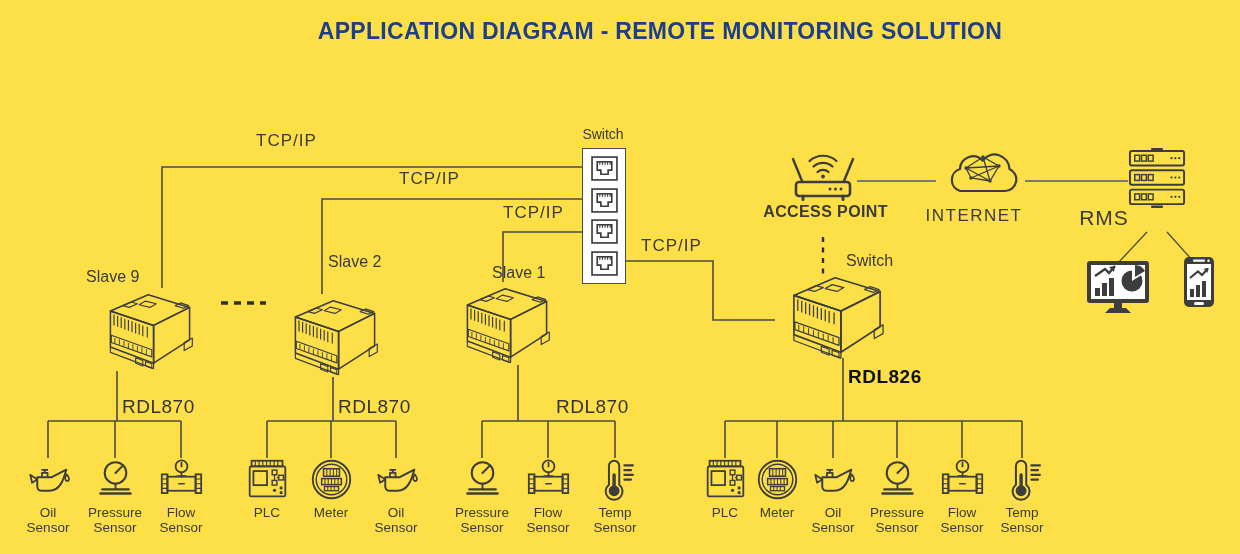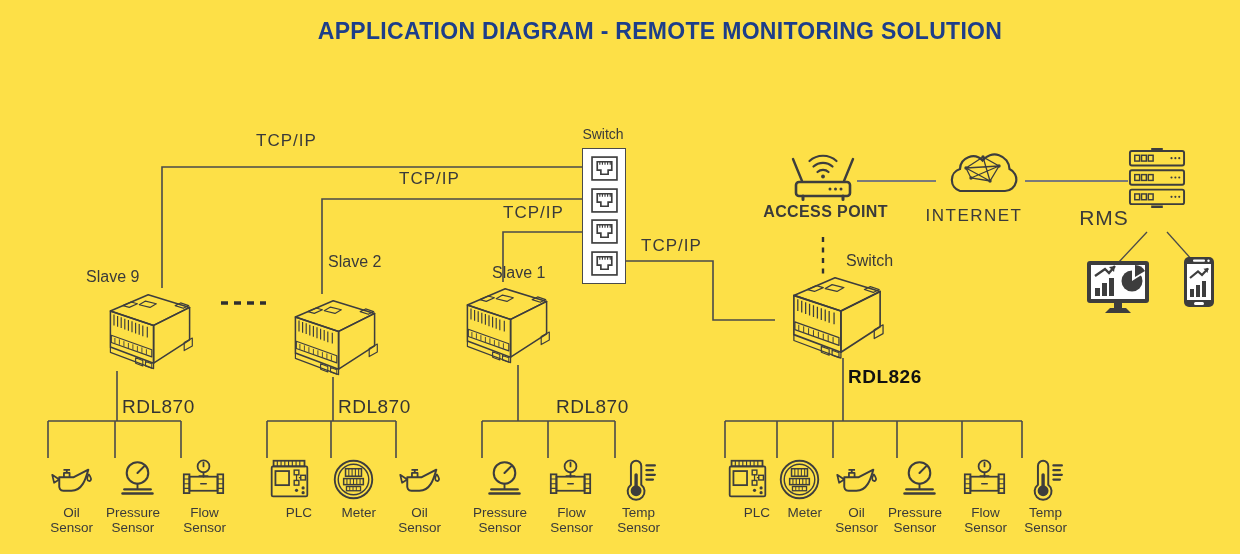--- a/index.html
+++ b/index.html
@@ -13,21 +13,21 @@
   .tcpip{font-size:17px;letter-spacing:1px;color:#3a3a3a;}
   .devname{font-size:16px;color:#3a3a3a;}
   .model{font-size:19px;letter-spacing:.5px;color:#333;margin-top:14px;}
   .model.bold{font-weight:bold;color:#111;}
   .switch-label{font-size:14px;}
   .switch-box{width:42px;height:134px;border:1.6px solid #4a4a4a;background:#fff;
               display:flex;flex-direction:column;align-items:center;justify-content:space-evenly;}
   .ap-label{font-size:16px;font-weight:bold;letter-spacing:.4px;width:130px;text-align:right;}
   .inet-label{font-size:17px;letter-spacing:1.5px;width:100px;text-align:center;}
   .rms-label{font-size:21px;letter-spacing:1px;width:54px;text-align:center;}
-  .sensor{width:90px;display:flex;flex-direction:column;align-items:flex-end;}
+  .sensor{width:90px;display:flex;flex-direction:column;align-items:center;}
   .sensor .slabel{margin-top:3px;font-size:13.5px;line-height:1.12;text-align:center;
                   white-space:pre-line;color:#3a3a3a;}
   svg.icon{display:block;color:#3d3d3d;}
 </style>
 </head>
 <body>
 
 <div class="canvas">
 
   <svg width="0" height="0" style="position:absolute" aria-hidden="true">

